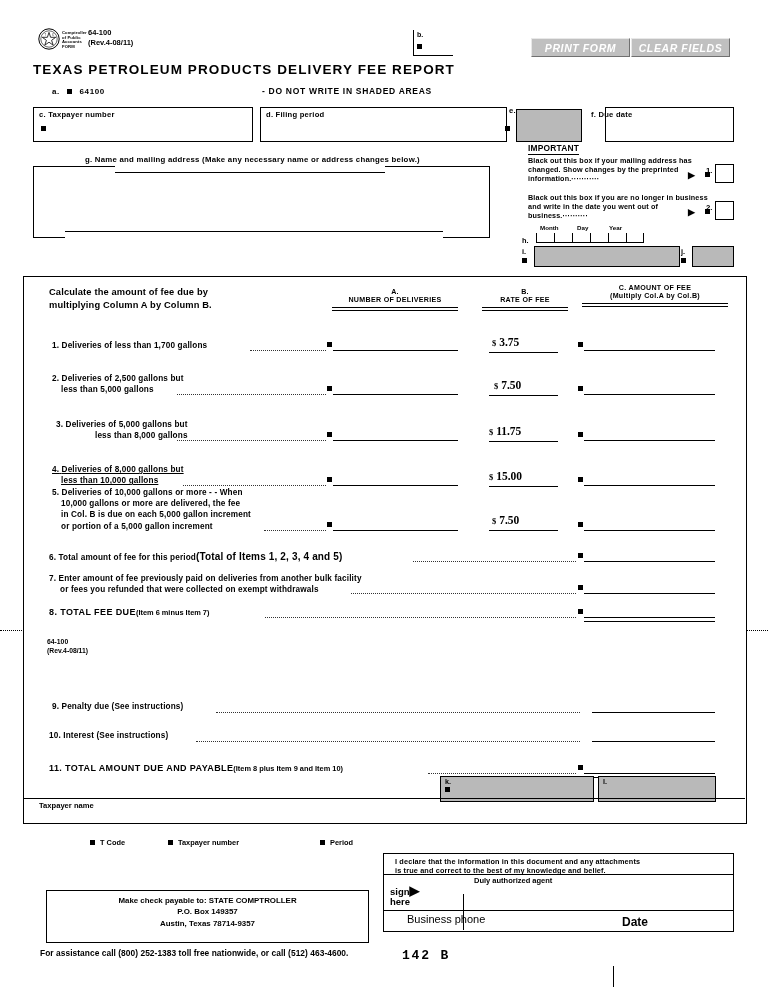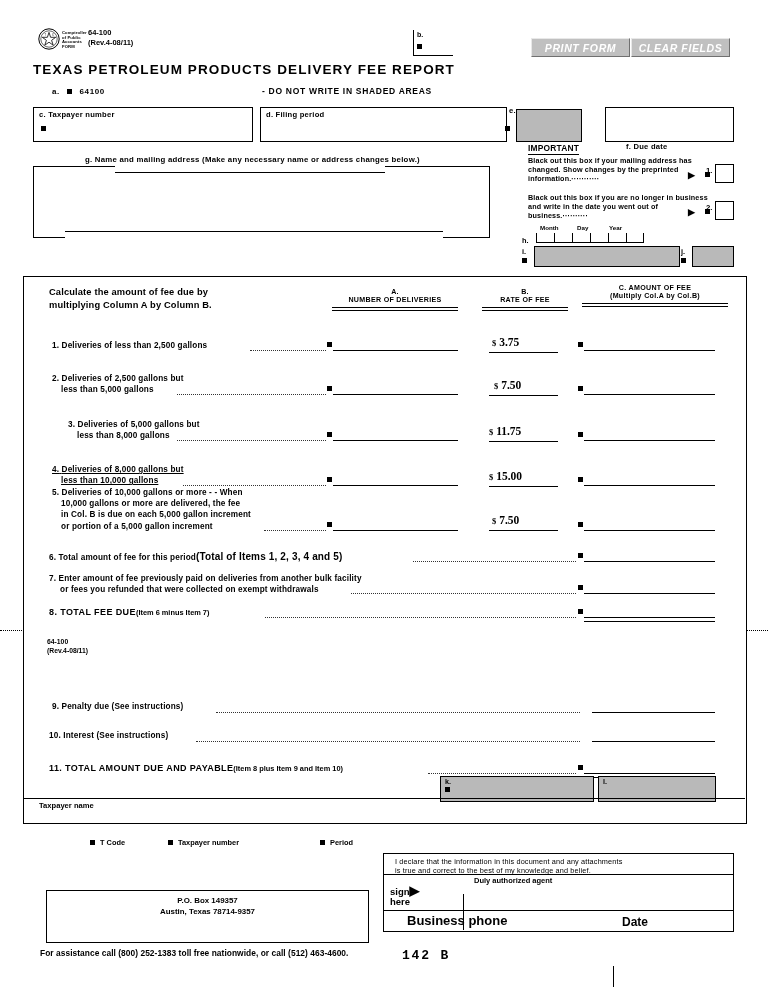--- a/index.html
+++ b/index.html
@@ -43,21 +43,21 @@
   .flab{position:absolute;font-size:7.6px;font-weight:bold;letter-spacing:.25px;}
   #box-c{left:33px;top:107px;width:218px;height:33px;}
   #lab-c{left:39px;top:110px;}
   #sq-c{position:absolute;left:41px;top:126px;}
   #box-d{left:260px;top:107px;width:245px;height:33px;}
   #lab-d{left:266px;top:110px;}
   #sq-d{position:absolute;left:505px;top:126px;}
   #lab-e{left:509px;top:106px;font-size:7.6px;font-weight:bold;}
   #box-e{left:516px;top:109px;width:64px;height:31px;background:#b9b9b9;border:1.2px solid #000;}
   #box-f{left:605px;top:107px;width:127px;height:33px;}
-  #lab-f{left:626px;top:110px;margin-top:32px;}
+  #lab-f{left:591px;top:110px;}
 
   
   #lab-g{left:85px;top:155px;font-size:7.8px;font-weight:bold;letter-spacing:.25px;}
   #box-g{left:33px;top:166px;width:457px;height:72px;}
   #box-g .edge{position:absolute;background:#000;}
   
   #box-g .e-tl{left:0;top:0;width:82px;height:1.2px;}
   #box-g .e-tr{left:352px;top:0;width:105px;height:1.2px;}
   #box-g .e-l{left:0;top:0;width:1.2px;height:72px;}
   #box-g .e-r{left:455.8px;top:0;width:1.2px;height:72px;}
@@ -142,27 +142,27 @@
   #tpname-lab{left:39px;top:801px;font-size:7.6px;font-weight:bold;}
 
   .btm-lab{position:absolute;font-size:7.4px;font-weight:bold;}
   #btm-tcode{left:90px;top:838px;}
   #btm-tnum{left:168px;top:838px;}
   #btm-per{left:320px;top:838px;}
 
   
   #decl{left:383px;top:853px;width:349px;height:77px;border:1.2px solid #000;background:#fff;}
   #decl .r1{position:absolute;left:0;top:0;width:349px;height:20px;border-bottom:1.2px solid #000;}
-  #decl .r1 p{margin:0;position:absolute;left:11px;top:3px;font-size:7.3px;font-weight:normal;line-height:9px;letter-spacing:.15px;}
+  #decl .r1 p{margin:0;position:absolute;left:11px;top:3px;font-size:7.3px;font-weight:bold;line-height:9px;letter-spacing:.15px;}
   #decl .r2{position:absolute;left:0;top:20px;width:349px;height:36px;border-bottom:1.2px solid #000;}
   #decl .duly{position:absolute;left:90px;top:2px;font-size:7.5px;font-weight:bold;}
   #decl .signhere{position:absolute;left:6px;top:12px;font-size:9.5px;font-weight:bold;line-height:9.6px;}
   #decl .sigv{position:absolute;left:79px;top:20px;width:1.2px;height:36px;background:#000;}
   #decl .r3{position:absolute;left:0;top:56px;width:349px;height:21px;}
-  #decl .bp{position:absolute;left:7px;top:3px;font-size:13px;font-weight:bold;padding-left:16px;}
+  #decl .bp{position:absolute;left:7px;top:3px;font-size:11px;font-weight:normal;padding-left:16px;}
   #decl .dt{position:absolute;left:238px;top:5px;font-size:12px;font-weight:bold;}
   #decl .dv{position:absolute;left:229px;top:56px;width:1.2px;height:21px;background:#000;}
 
   
   #pay{left:46px;top:890px;width:323px;height:53px;border:1.2px solid #000;background:#fff;
        text-align:center;font-size:7.9px;font-weight:bold;line-height:11.4px;padding-top:4px;box-sizing:border-box;}
   #assist{left:40px;top:948px;font-size:8.4px;font-weight:bold;letter-spacing:.05px;}
   #pageid{left:402px;top:948px;font-size:13px;font-weight:bold;letter-spacing:1.8px;font-family:"Liberation Mono",monospace;}
 </style>
 </head>
@@ -295,21 +295,21 @@
   </div>
   <div class="colhdr" id="hdr-c">
     <span>C.</span>
     <span>AMOUNT OF FEE</span>
     <span class="dbl">(Multiply Col.A by Col.B)</span>
     <span class="dbl2"></span>
   </div>
 
   <div class="li abs" style="left:52px;top:340px;">
     <span>1.</span>
-    <span>Deliveries of  less than 2,500 gallons</span>
+    <span>Deliveries of  less than 1,700 gallons</span>
   </div>
   <div class="dots abs" style="left:250px;top:349px;width:76px;"></div>
   <div class="sqa" style="left:327px;top:342px;"></div>
   <div class="wline abs" style="left:333px;top:349px;width:125px;"></div>
   <div class="rate abs" style="left:492px;top:336px;">
     <span class="dol">$</span>
     <span>3.75</span>
   </div>
   <div class="wline abs" style="left:489px;top:351px;width:69px;"></div>
   <div class="sqa" style="left:578px;top:342px;"></div>
@@ -324,21 +324,21 @@
   <div class="sqa" style="left:327px;top:386px;"></div>
   <div class="wline abs" style="left:333px;top:393px;width:125px;"></div>
   <div class="rate abs" style="left:494px;top:379px;">
     <span class="dol">$</span>
     <span>7.50</span>
   </div>
   <div class="wline abs" style="left:489px;top:394px;width:69px;"></div>
   <div class="sqa" style="left:578px;top:386px;"></div>
   <div class="wline abs" style="left:584px;top:393px;width:131px;"></div>
 
-  <div class="li abs" style="left:68px;top:419px;">
+  <div class="li abs" style="left:56px;top:419px;text-align:right;">
     <span>3.</span>
     <span>Deliveries of  5,000 gallons but</span>
     <div style="margin-left:9px;">less than 8,000  gallons</div>
   </div>
   <div class="dots abs" style="left:177px;top:439px;width:149px;"></div>
   <div class="sqa" style="left:327px;top:432px;"></div>
   <div class="wline abs" style="left:333px;top:439px;width:125px;"></div>
   <div class="rate abs" style="left:489px;top:425px;">
     <span class="dol">$</span>
     <span>11.75</span>
@@ -463,20 +463,21 @@
       <div class="sigv"></div>
     </div>
     <div class="r3">
       <div class="bp">Business phone</div>
       <div class="dt">Date</div>
       <div class="dv"></div>
     </div>
   </div>
 
   <div class="abs" id="pay">
+    <div>Make check payable to:  STATE COMPTROLLER</div>
     <div>P.O. Box 149357</div>
     <div>Austin, Texas 78714-9357</div>
   </div>
 
   <div class="abs" id="assist">For assistance call (800) 252-1383 toll free nationwide, or call (512) 463-4600.</div>
   <div class="abs" id="pageid">142  B</div>
 
 </div>
 
 </body></html>

